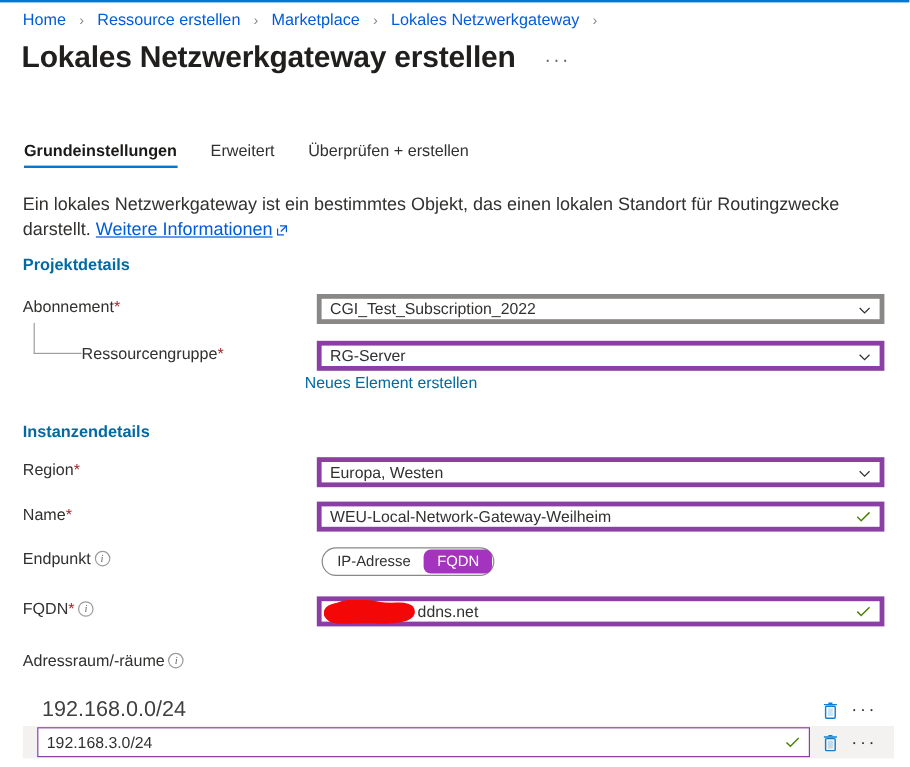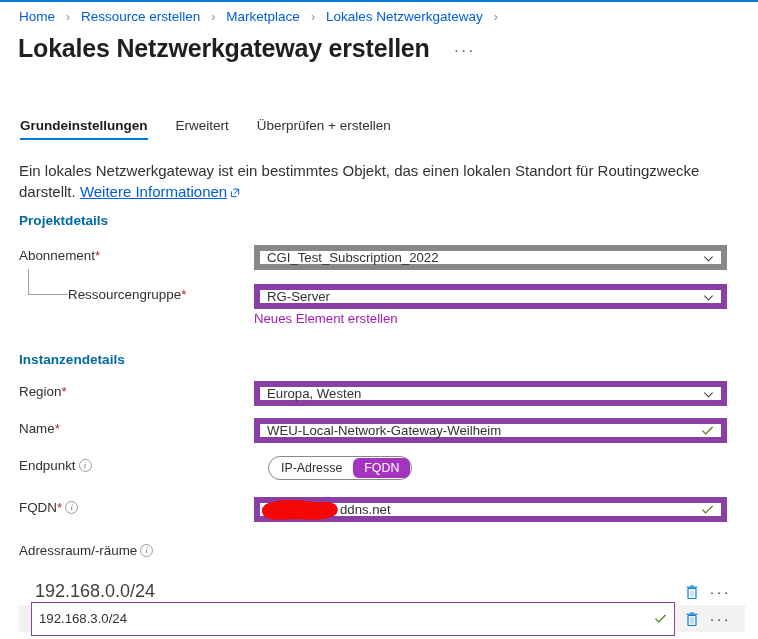--- a/index.html
+++ b/index.html
@@ -92,37 +92,37 @@
   .info-icon {
     display: inline-flex; align-items: center; justify-content: center;
     width: 13px; height: 13px; border-radius: 50%;
     border: 1px solid #9b9a99; color: #6e6d6c;
     font-size: 9px; font-style: italic; font-family: "Liberation Serif", serif;
     line-height: 1; cursor: pointer; margin-left: 3px;
   }
 
   
   .control {
-    position: absolute; left: 235px; width: 473px; height: 25px;
-    background: #fff; border: 6px solid #b91c1c;
+    position: absolute; left: 245px; width: 473px; height: 25px;
+    background: #fff; border: 4px solid #b91c1c;
     display: flex; align-items: center; padding: 0 7px;
     font-size: 13.2px; color: #323130;
   }
   .control.purple { border-color: #8a3fa4; }
   .control.gray { border-color: #8a8886; }
   .control .val { flex: 1; white-space: nowrap; overflow: hidden; }
   .chev {
     width: 11px; height: 11px; flex: none; margin-left: 6px;
   }
   .check { width: 13px; height: 13px; flex: none; margin-left: 6px; }
 
   
   .sub-link {
     position: absolute; left: 254px;
-    font-size: 13.2px; color: #a21caf; text-decoration: none; cursor: pointer;
+    font-size: 13.2px; color: #0369a1; text-decoration: none; cursor: pointer;
   }
 
   
   .tree-line {
     position: absolute; left: 28px; top: 269px;
     width: 40px; height: 26px;
     border-left: 1px solid #a19f9d;
     border-bottom: 1px solid #a19f9d;
   }
 
@@ -149,21 +149,21 @@
   
   .addr-row {
     position: absolute; left: 19px; width: 726px; height: 27px;
     display: flex; align-items: center;
   }
   .addr-row.selected { background: #f3f2f1; }
   .addr-static {
     flex: 1; padding-left: 16px; font-size: 18px; color: #404040;
   }
   .addr-input {
-    flex: 1; margin-left: 12px; height: 34px;
+    flex: 1; margin-left: 12px; height: 25px;
     border: 1px solid #8a3fa4; background: #fff;
     display: flex; align-items: center; padding: 0 7px;
     font-size: 13.2px; color: #323130;
   }
   .addr-input .val { flex: 1; }
   .row-actions {
     display: flex; align-items: center; gap: 10px;
     padding-right: 14px; padding-left: 10px; flex: none;
   }
   .dots {

